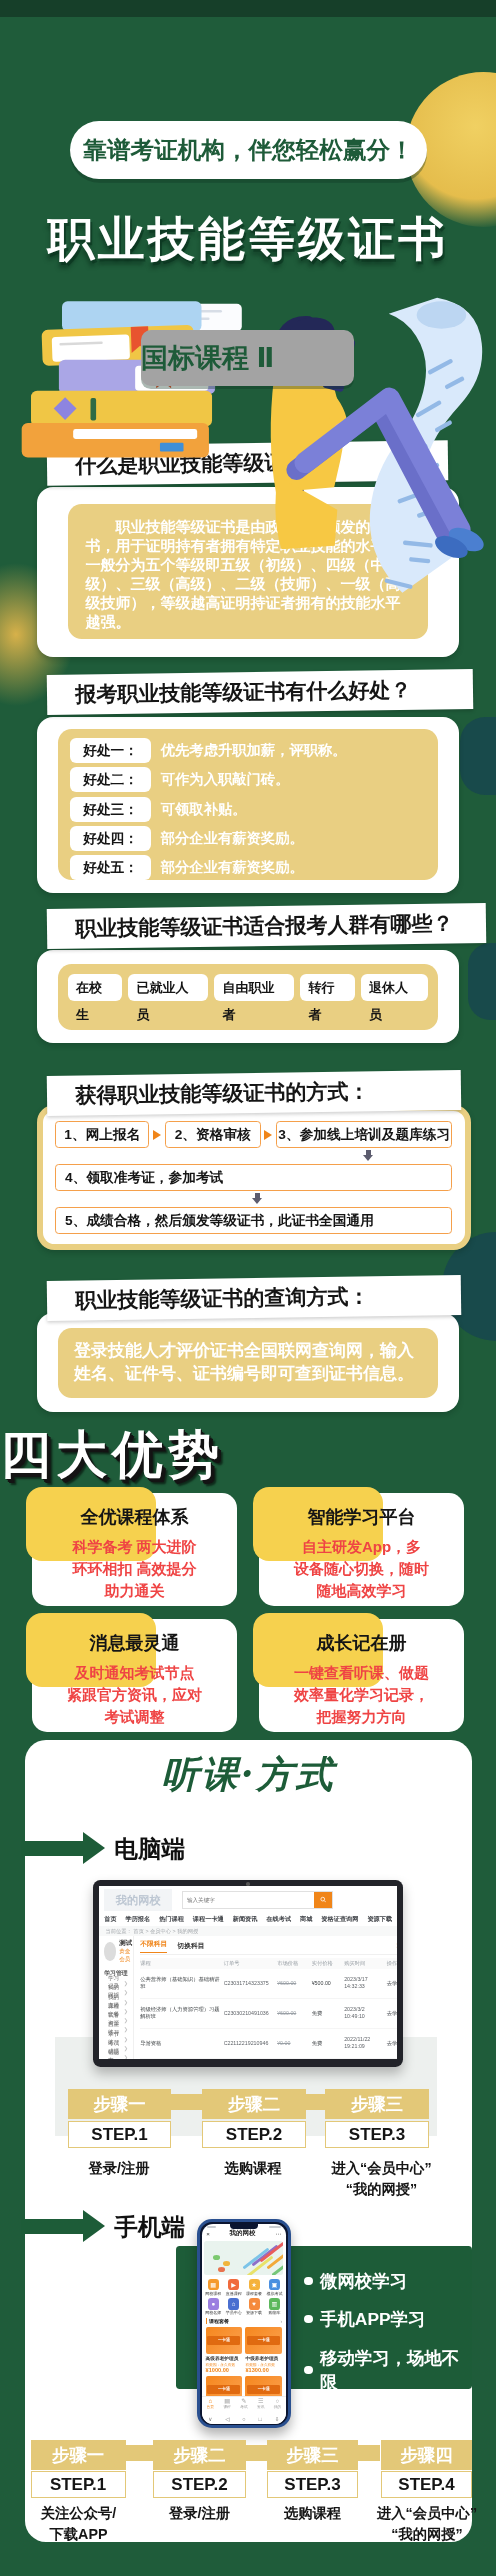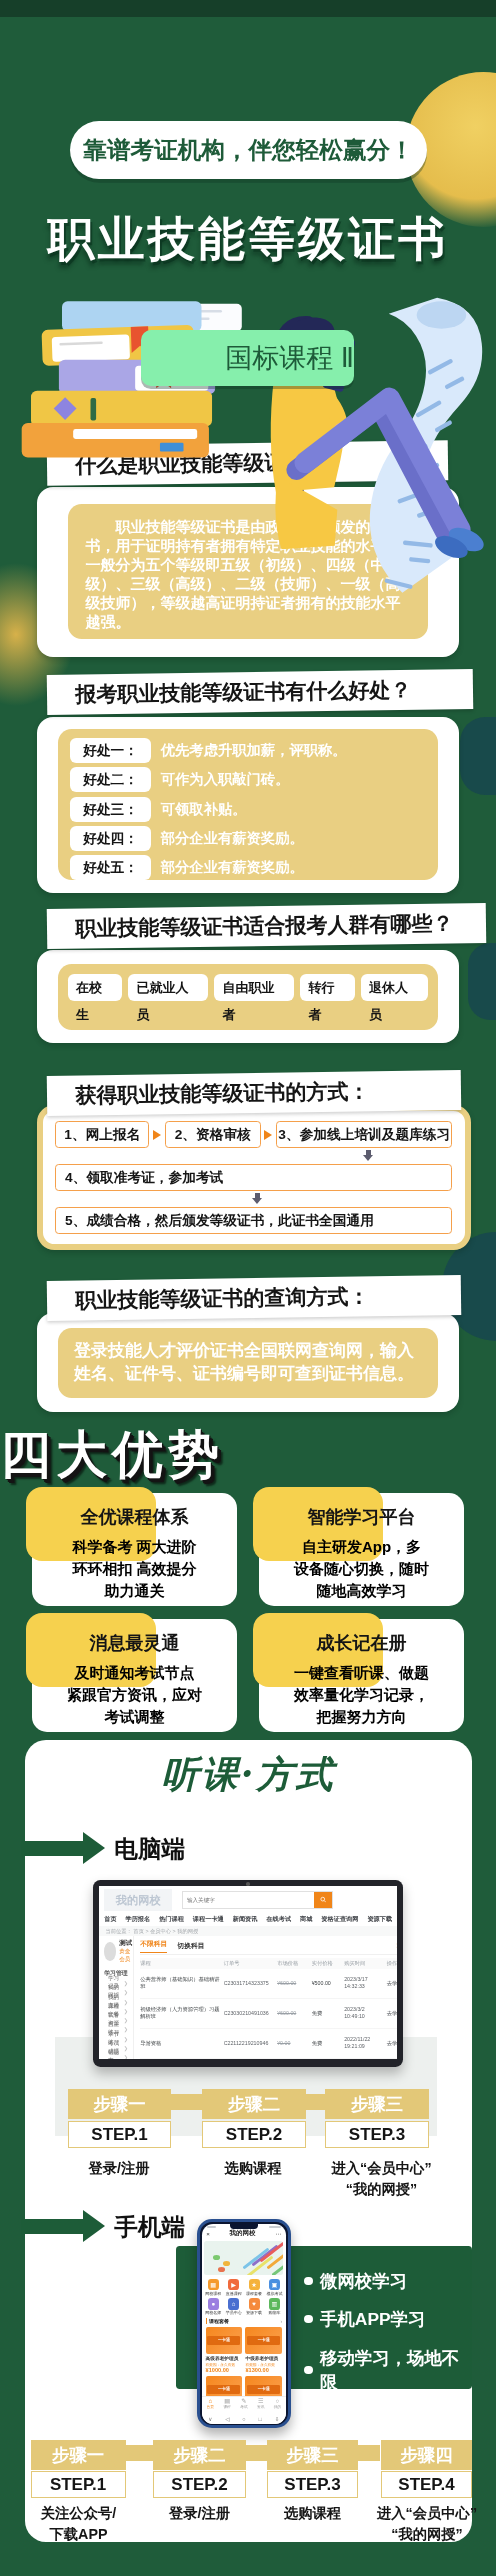--- a/index.html
+++ b/index.html
@@ -10,22 +10,22 @@
     background:radial-gradient(circle at 45% 35%, #f0d062 0%, #e5bd4c 55%, rgba(229,189,76,0) 78%);z-index:1;}
   .deco-glow{position:absolute;left:-43px;top:546px;width:118px;height:143px;border-radius:50%;
     background:radial-gradient(closest-side,#d7b14a,rgba(215,177,74,0));z-index:1;}
   .deco-teal1{position:absolute;right:0;top:700px;width:36px;height:78px;background:#184a4b;border-radius:25px 0 0 25px;z-index:1;}
   .deco-teal2{position:absolute;right:0;top:926px;width:28.5px;height:77px;background:#184a4b;border-radius:22.3px 0 0 22.3px;z-index:1;}
   .deco-teal3{position:absolute;right:-55px;top:1215px;width:109px;height:109px;background:#184a4b;border-radius:50%;z-index:1;}
   .hero-pill{position:absolute;left:70px;top:104px;width:357px;height:58px;background:#fff;border-radius:30px;
     text-align:center;line-height:58px;font-size:23.6px;font-weight:900;color:#1e5b39;z-index:3;box-shadow:0 3.7px 0 rgba(14,52,33,.35);}
   .hero-title{position:absolute;left:0;top:191px;width:496px;text-align:center;font-size:47px;font-weight:900;color:#fff;
     letter-spacing:3.1px;z-index:3;text-shadow:0 5.6px 4.3px rgba(8,40,24,.55),1.9px 2.5px 0 rgba(17,66,41,.9);}
-  .hero-badge{position:absolute;left:141px;top:313px;width:213px;height:56px;background:#86efac;border-radius:10px;
-    text-align:right;line-height:56px;font-size:27px;font-weight:400;color:#1e5b39;z-index:5;box-shadow:0 3.1px 0 rgba(14,52,33,.35);}
+  .hero-badge{position:absolute;left:141px;top:313px;width:213px;height:56px;background:#a3a3a3;border-radius:10px;
+    text-align:left;line-height:56px;font-size:27px;font-weight:700;color:#1e5b39;z-index:5;box-shadow:0 3.1px 0 rgba(14,52,33,.35);}
   .hero-art{position:absolute;left:0;top:273px;width:496px;height:360px;z-index:4;pointer-events:none;}
   
   .strip{position:absolute;background:#fff;z-index:3;display:flex;align-items:center;padding-left:28.5px;
     font-size:21px;font-weight:900;color:#151515;transform:rotate(-0.8deg);box-shadow:0 1.9px 3.7px rgba(0,0,0,.18);}
   .card{position:absolute;background:#fff;border-radius:16px;z-index:2;box-shadow:0 2.5px 5px rgba(10,40,25,.25);}
   .tan{position:absolute;background:#e9cf82;border-radius:13.7px;}
   .tan-text{color:#fff;font-weight:700;}
   .s1-body{padding:12.4px 17.4px;font-size:15px;line-height:19px;text-indent:2em;}
   .ben-row{display:flex;align-items:center;height:25px;margin-bottom:4.3px;}
   .ben-label{flex:0 0 auto;min-width:73px;height:25px;background:#fff;border-radius:6.2px;text-align:center;
@@ -43,21 +43,21 @@
   .darr{position:absolute;top:1.9px;display:flex;flex-direction:column;align-items:center;}
   .darr i{display:block;width:4.3px;height:5.6px;background:#5c5c6e;}
   .darr b{display:block;width:0;height:0;border-left:5.6px solid transparent;border-right:5.6px solid transparent;border-top:6.2px solid #5c5c6e;}
   .s5-body{padding:11.2px 16px;font-size:17px;line-height:23px;}
   
   .adv-title{position:absolute;left:0;top:1404px;width:496px;text-align:left;font-size:51px;font-weight:900;color:#fff;
     letter-spacing:5px;z-index:3;text-shadow:1.2px 1.2px 0 #141414,2.5px 2.5px 0 #141414,3.7px 3.7px 0 #141414,5.6px 6.2px 1.9px rgba(0,0,0,.55);}
   .advcard{position:absolute;width:205px;height:113px;background:#fff;border-radius:15px;z-index:2;text-align:center;}
   .advcard::before{content:"";position:absolute;left:-5.6px;top:-5.6px;width:130px;height:74px;background:#f6d14e;border-radius:16px;z-index:-1;}
   .adv-t{margin-top:12.4px;font-size:18px;font-weight:900;color:#151515;}
-  .adv-b{margin-top:6.2px;font-size:15px;font-weight:700;color:#000000;line-height:22.3px;white-space:pre-line;}
+  .adv-b{margin-top:6.2px;font-size:15px;font-weight:700;color:#ef4444;line-height:22.3px;white-space:pre-line;}
   
   .panel{position:absolute;left:25px;top:1723px;width:447px;height:802px;background:#fff;border-radius:21px;z-index:2;}
   .lp-title{position:absolute;left:0;top:10px;width:447px;text-align:center;font-size:37px;font-weight:900;font-style:italic;
     color:#1d5c38;font-family:"DejaVu Serif","Liberation Serif",serif;letter-spacing:2.5px;}
   .dev-row{position:absolute;height:32px;}
   .dev-bar{position:absolute;left:0;top:8.7px;width:62px;height:15px;background:#1d5c38;}
   .dev-head{position:absolute;left:62px;top:0;width:0;height:0;border-left:22.3px solid #1d5c38;border-top:16px solid transparent;border-bottom:16px solid transparent;}
   .dev-label{position:absolute;left:93px;top:1.2px;font-size:23.6px;font-weight:900;color:#111;}
   .grayband{position:absolute;left:30px;top:297px;width:382px;height:99px;background:#edf0ee;}
   .greenband{position:absolute;left:151px;top:506px;width:296px;height:143px;background:#1d5c38;border-radius:3.7px;}

